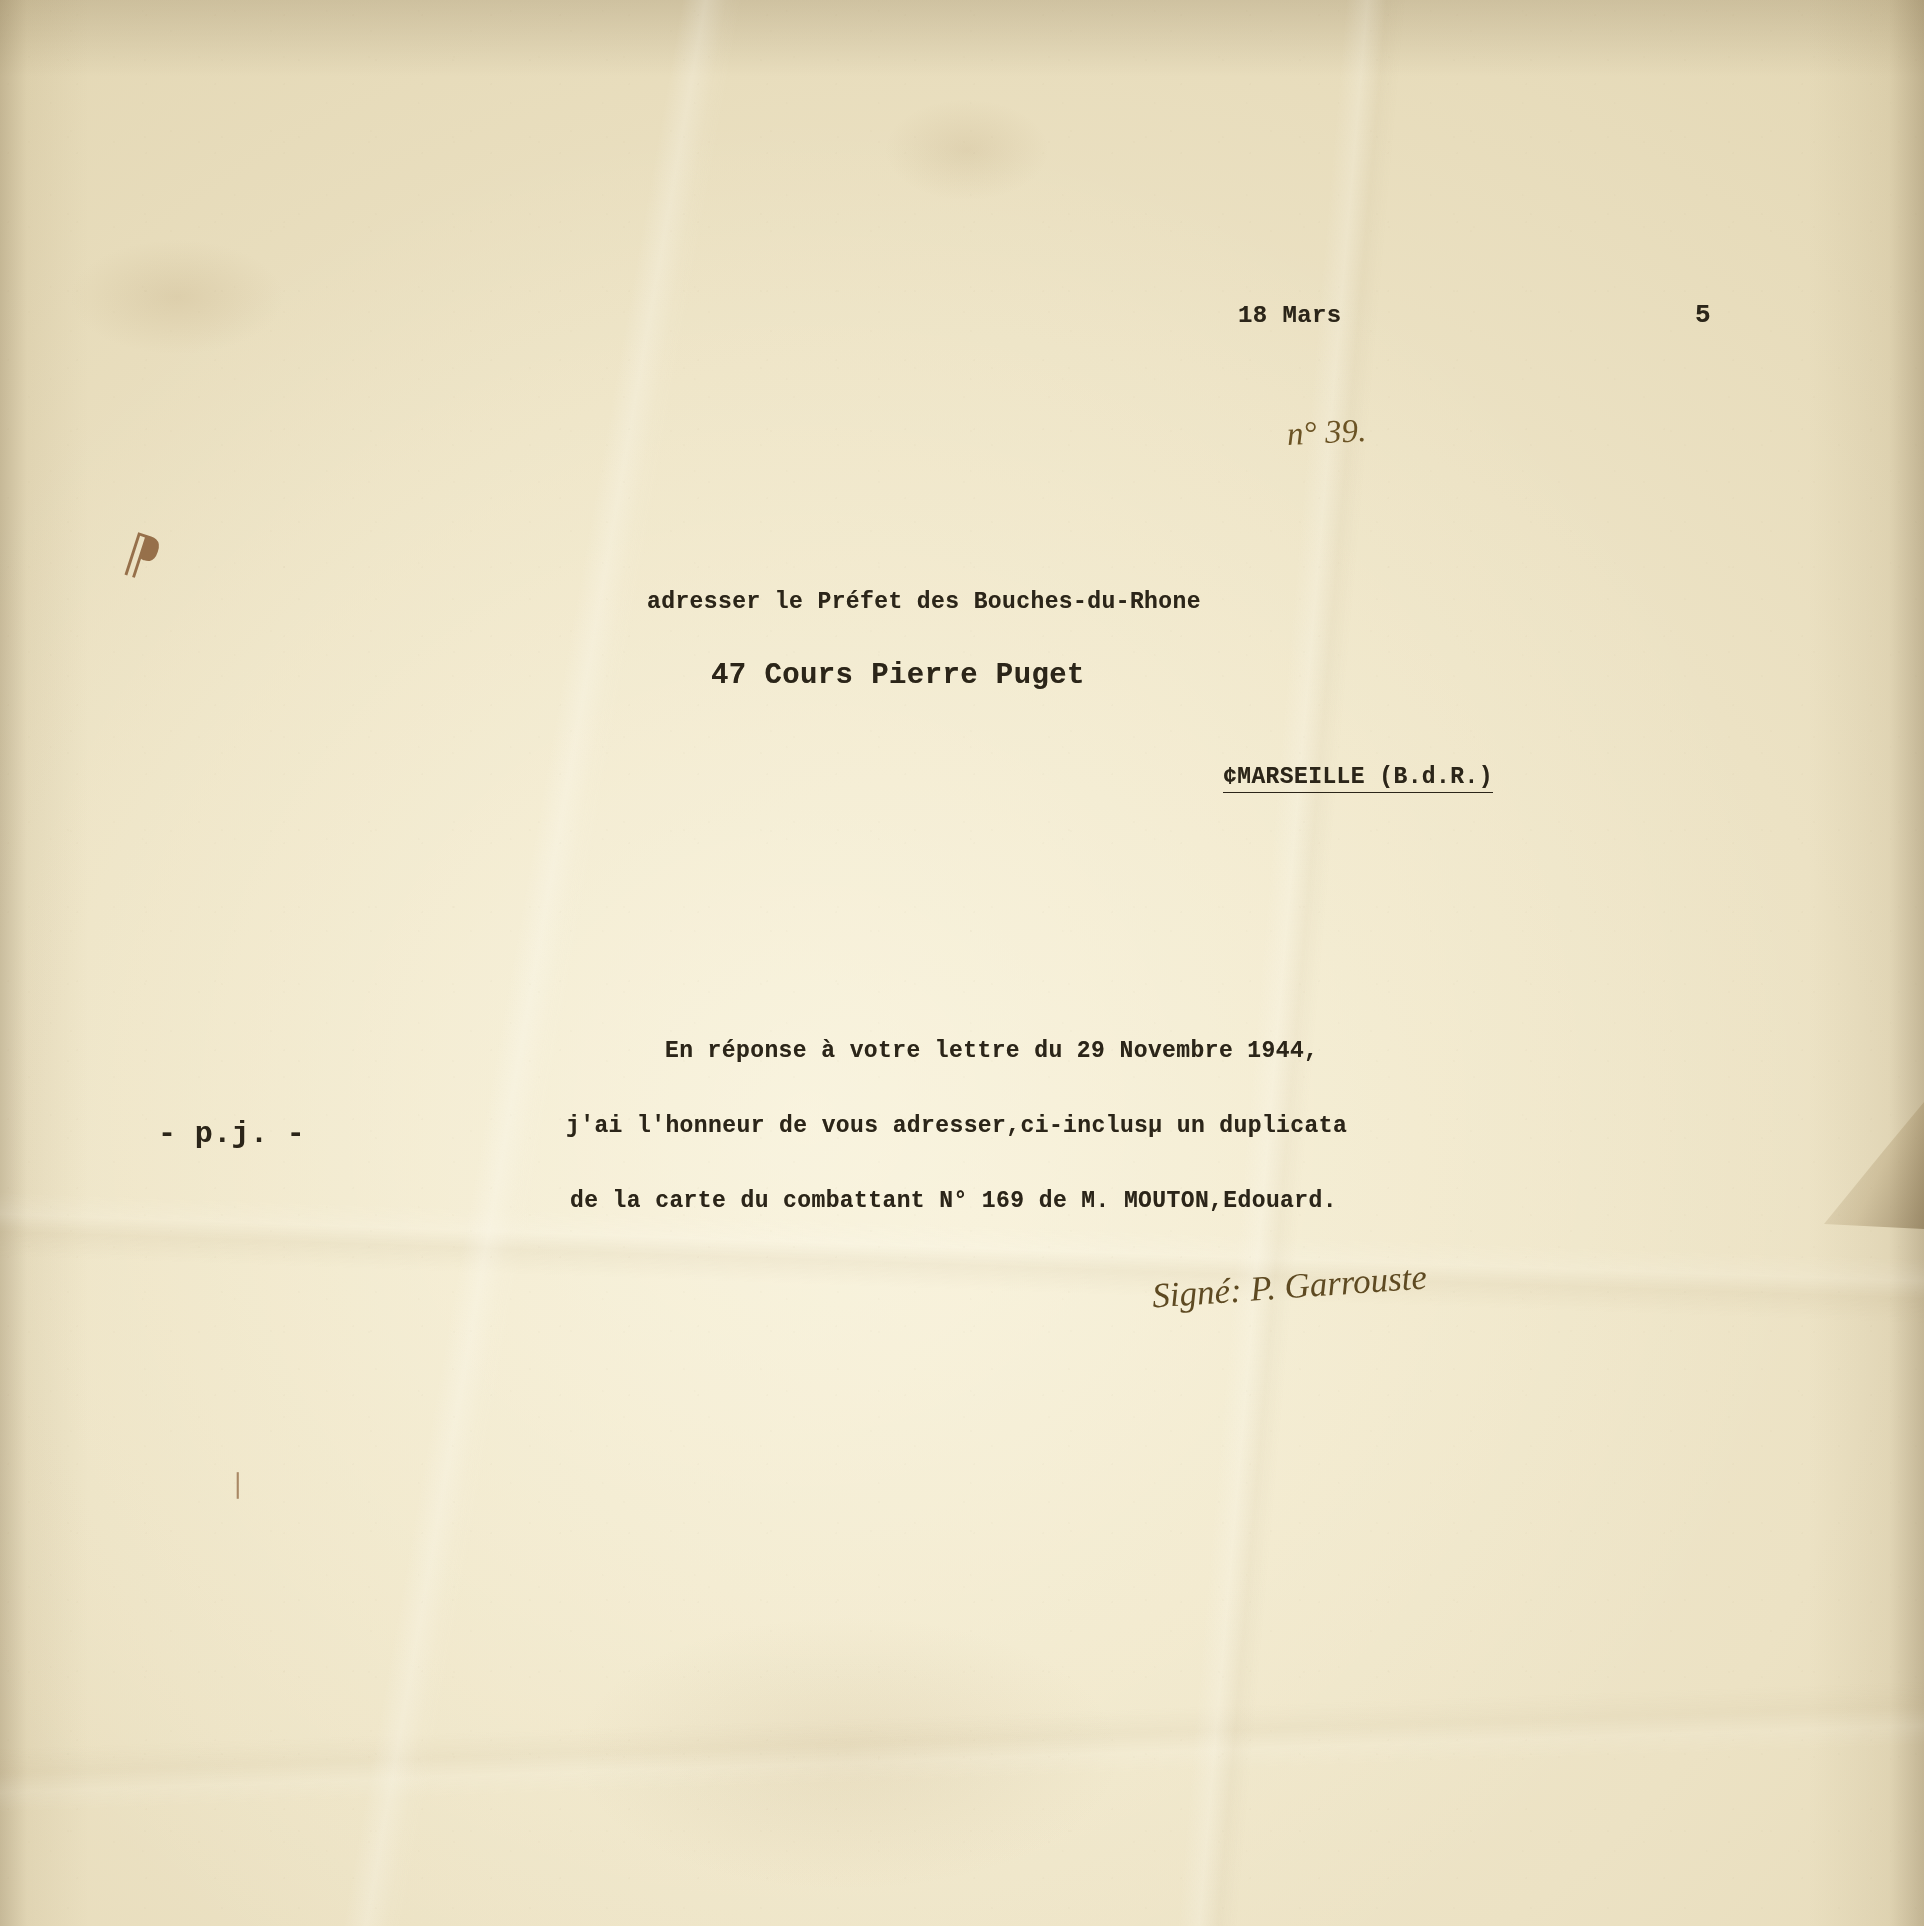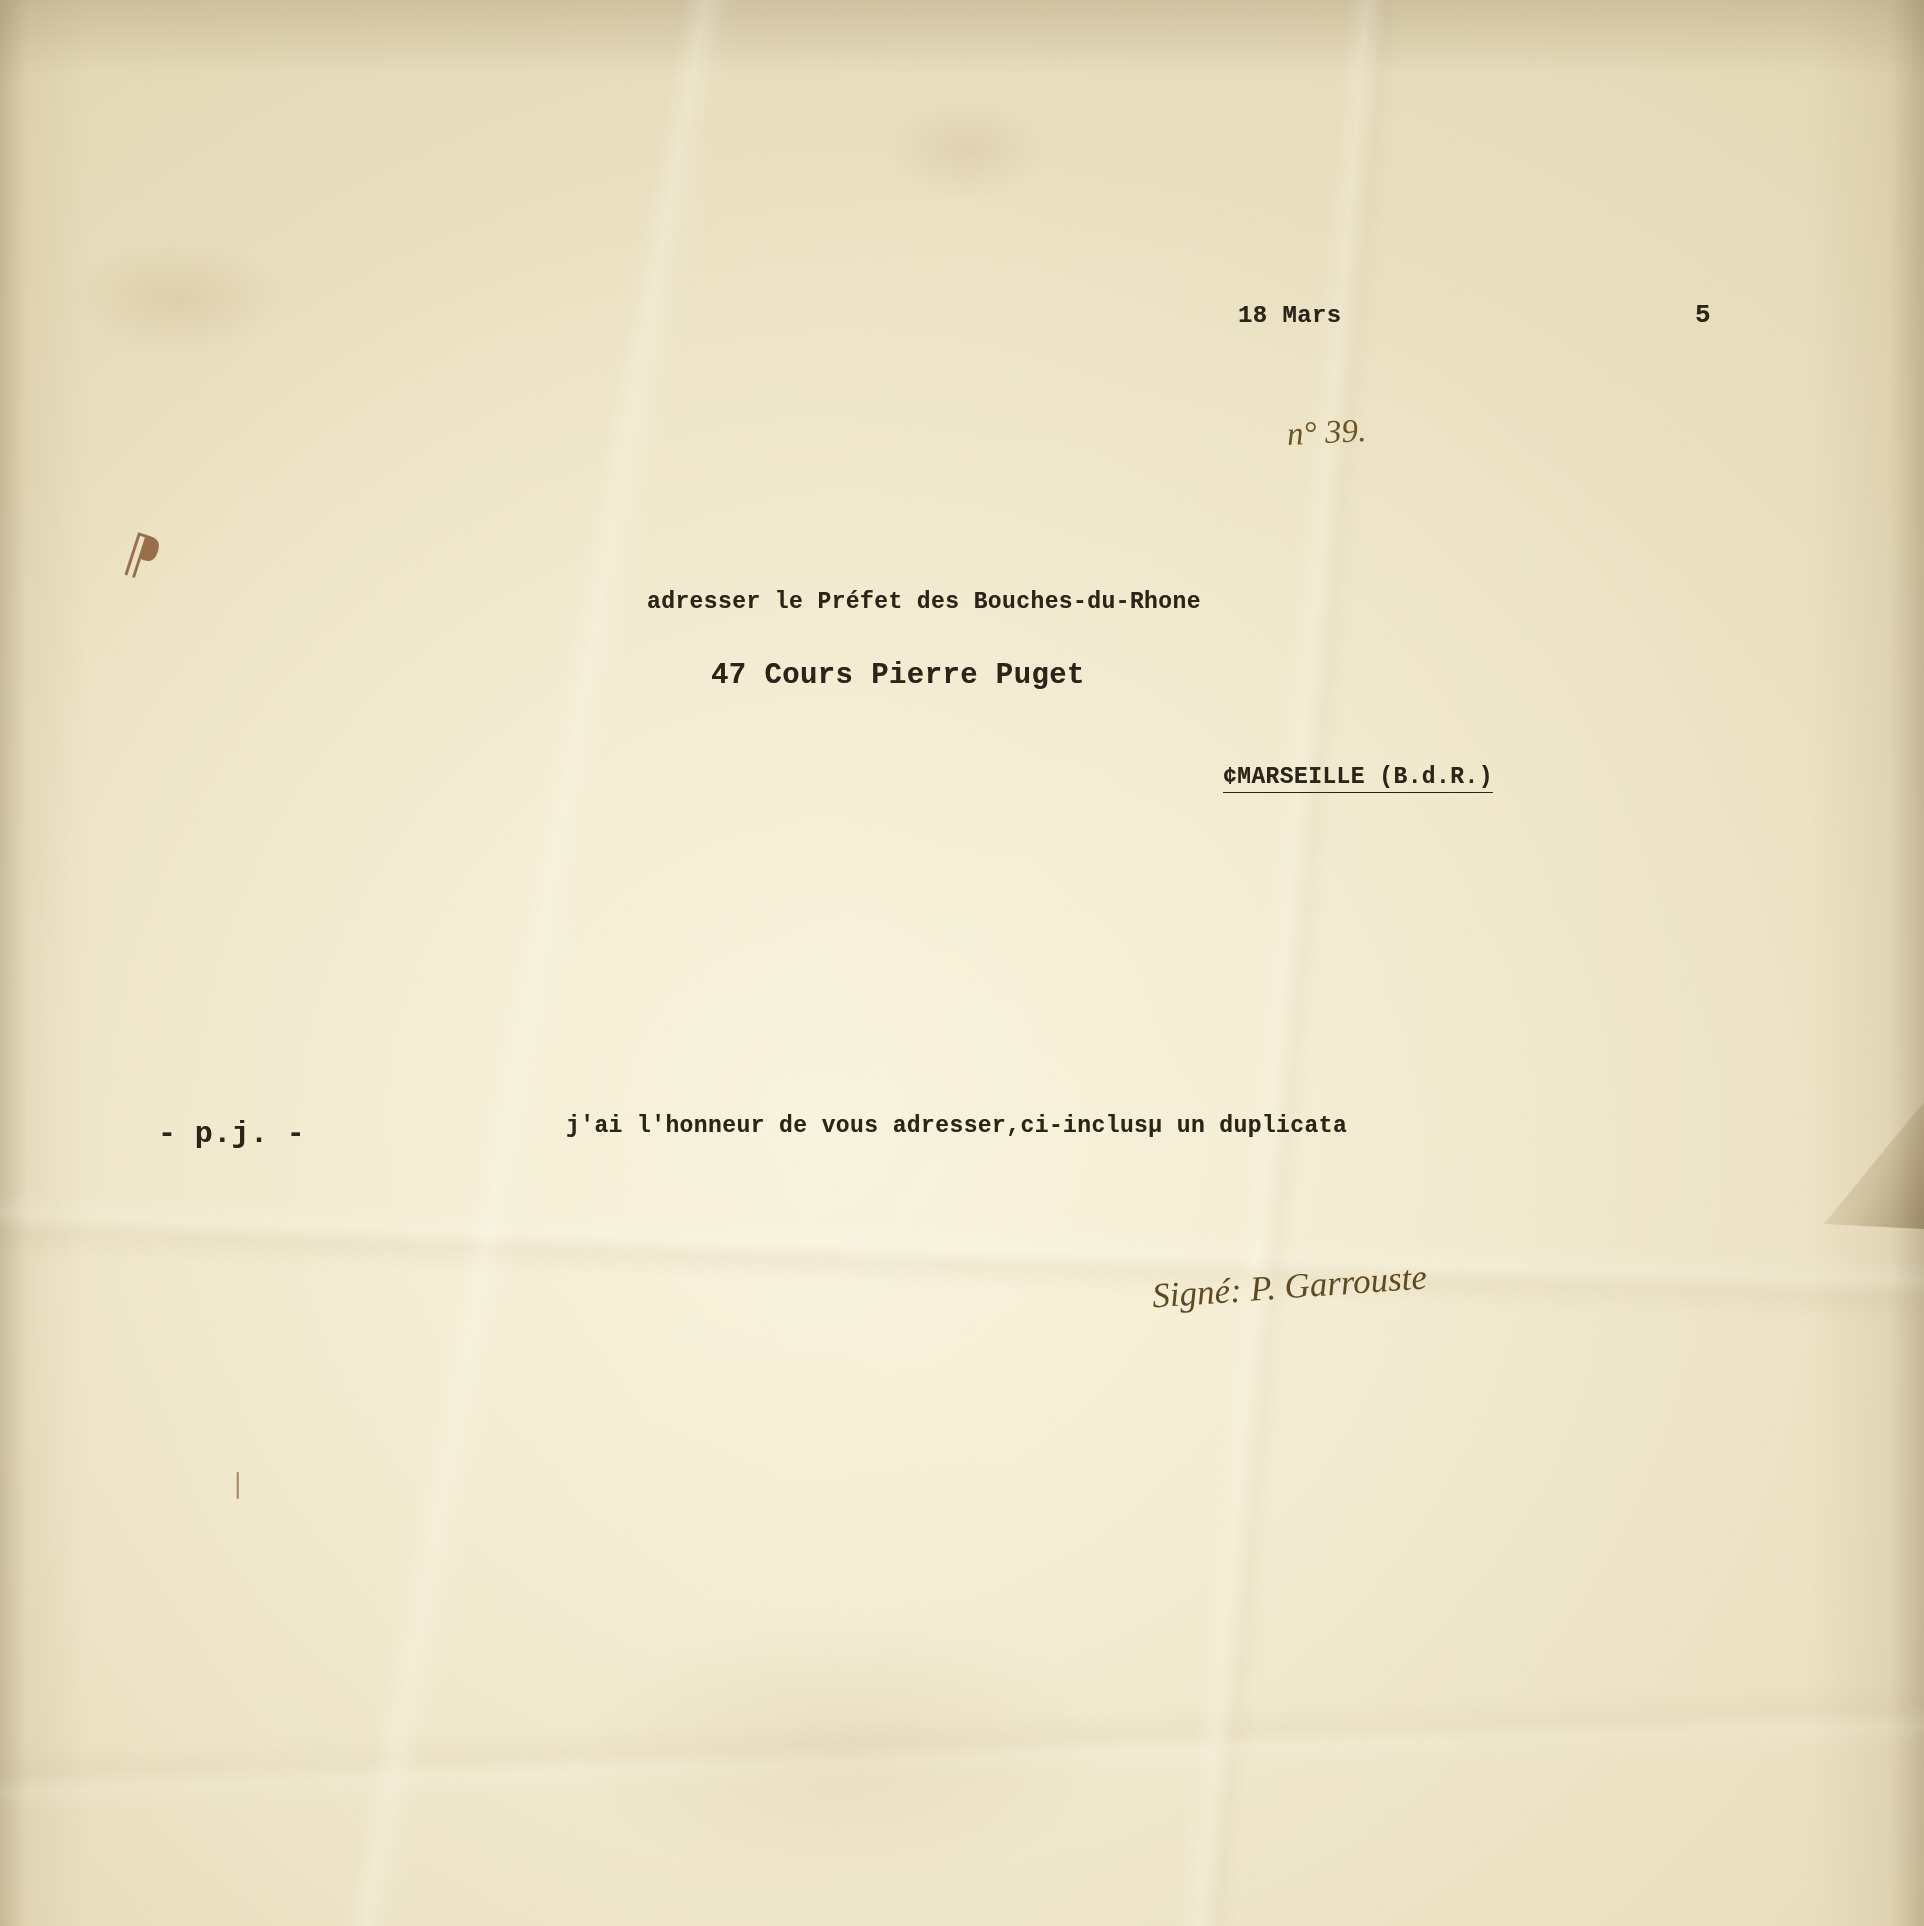--- a/index.html
+++ b/index.html
@@ -135,18 +135,20 @@
   <div class="typed date-line">18 Mars</div>
   <div class="typed page-num">5</div>
   <div class="hand ref-number">n° 39.</div>
 
   <div class="typed addr-1">adresser le Préfet des Bouches-du-Rhone</div>
   <div class="typed addr-2">47 Cours Pierre Puget</div>
   <div class="typed addr-3">¢MARSEILLE (B.d.R.)</div>
 
   <div class="typed pj">- p.j. -</div>
 
+  <div class="typed body-1">En réponse à votre lettre du 29 Novembre 1944,</div>
   <div class="typed body-2">j'ai l'honneur de vous adresser,ci-inclusµ un duplicata</div>
+  <div class="typed body-3">de la carte du combattant N° 169 de M. MOUTON,Edouard.</div>
 
   <div class="hand signature">Signé: P. Garrouste</div>
 
 </div>
 
 
 </body></html>

